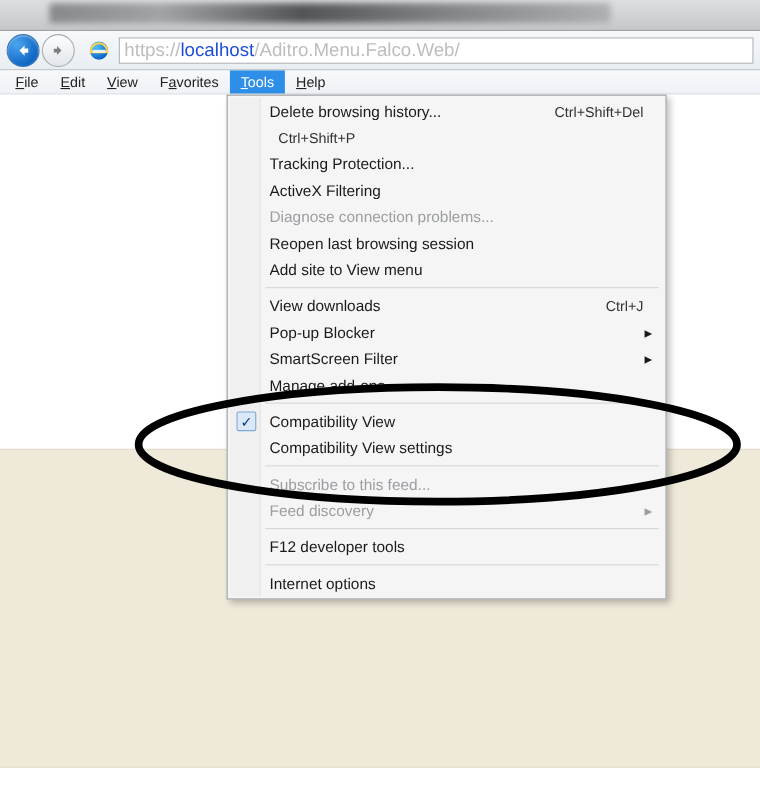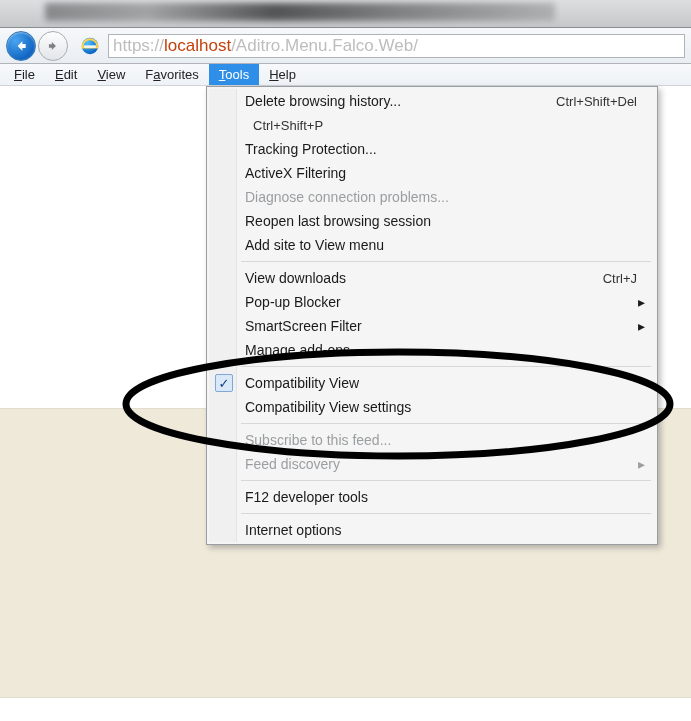--- a/index.html
+++ b/index.html
@@ -69,21 +69,21 @@
       display: flex;
       align-items: center;
       background: #fff;
       border: 1px solid #b0b4b8;
       padding: 0 4px;
       font-size: 17px;
       color: #bdbdbd;
       overflow: hidden;
       white-space: nowrap;
     }
-    .addr .host { color: #c2410c; }
+    .addr .host { color: #1d4ed8; }
 
     
     .menubar {
       height: 22px;
       display: flex;
       align-items: stretch;
       background: linear-gradient(to bottom, #f7f9fb, #eef2f6);
       border-bottom: 1px solid #cfd4d9;
       padding-left: 4px;
       font-size: 13px;
@@ -114,21 +114,21 @@
       background: #efe9da;
       border-top: 1px solid #e1dccd;
       border-bottom: 1px solid #e1dccd;
     }
 
     
     .dropdown {
       position: absolute;
       left: 206px;
       top: 86px;
-      width: 452px;
+      width: 400px;
       background: #f5f5f5;
       border: 1px solid #9a9ea2;
       box-shadow: 3px 3px 6px rgba(0,0,0,0.25);
       padding: 2px;
       font-size: 14px;
       color: #1a1a1a;
       z-index: 5;
     }
     .dropdown .gutter {
       position: absolute;

